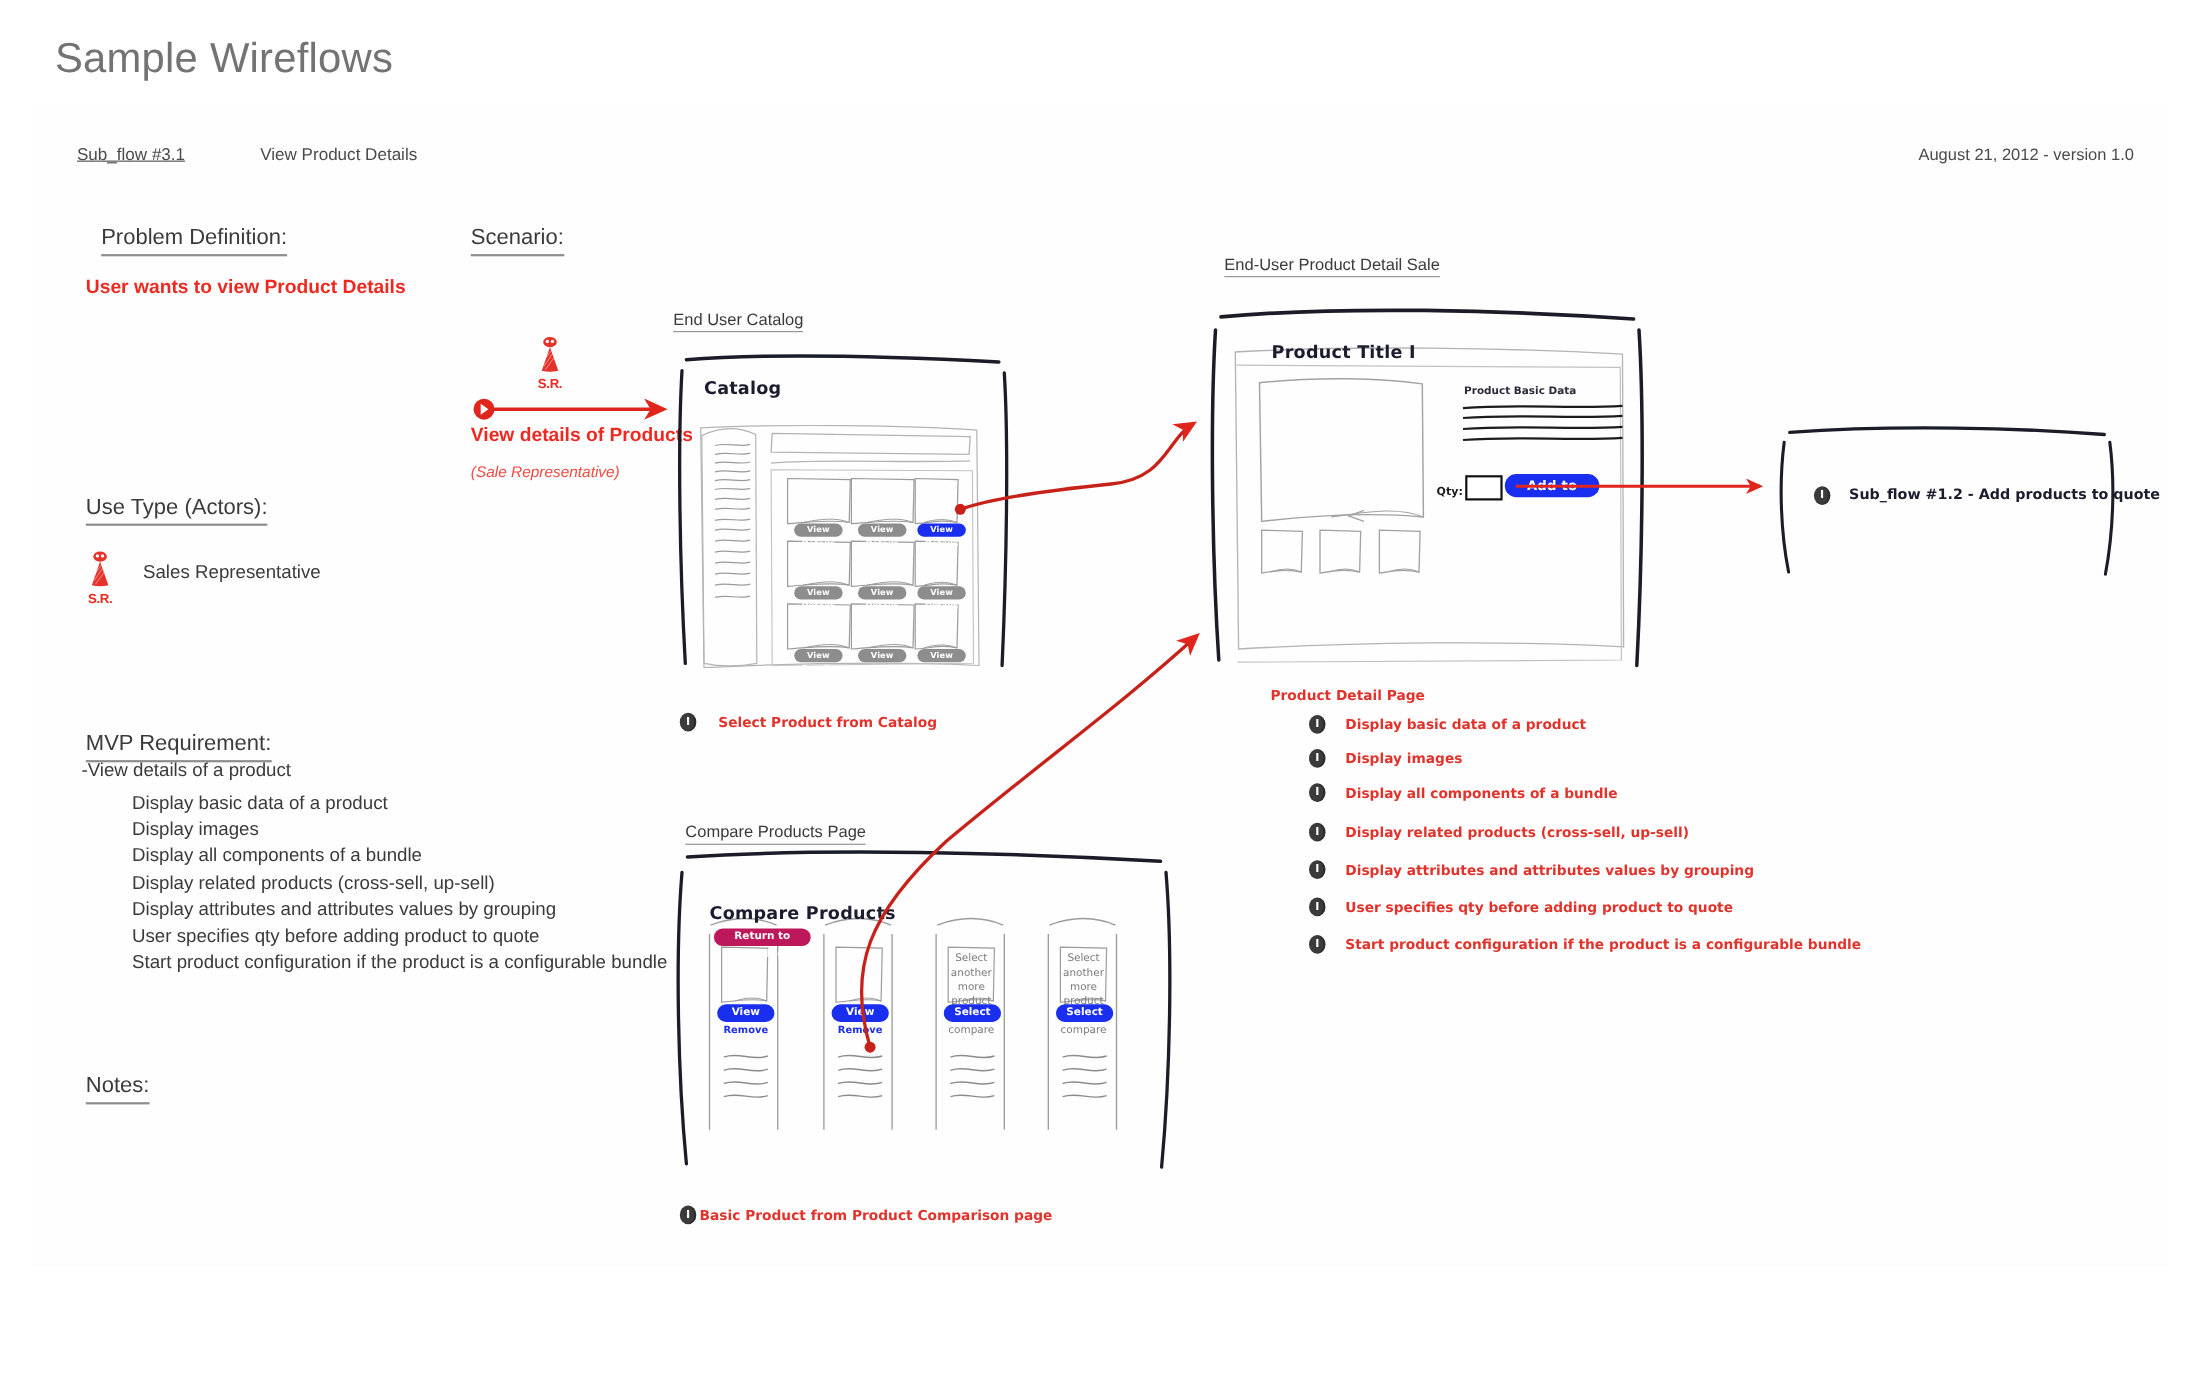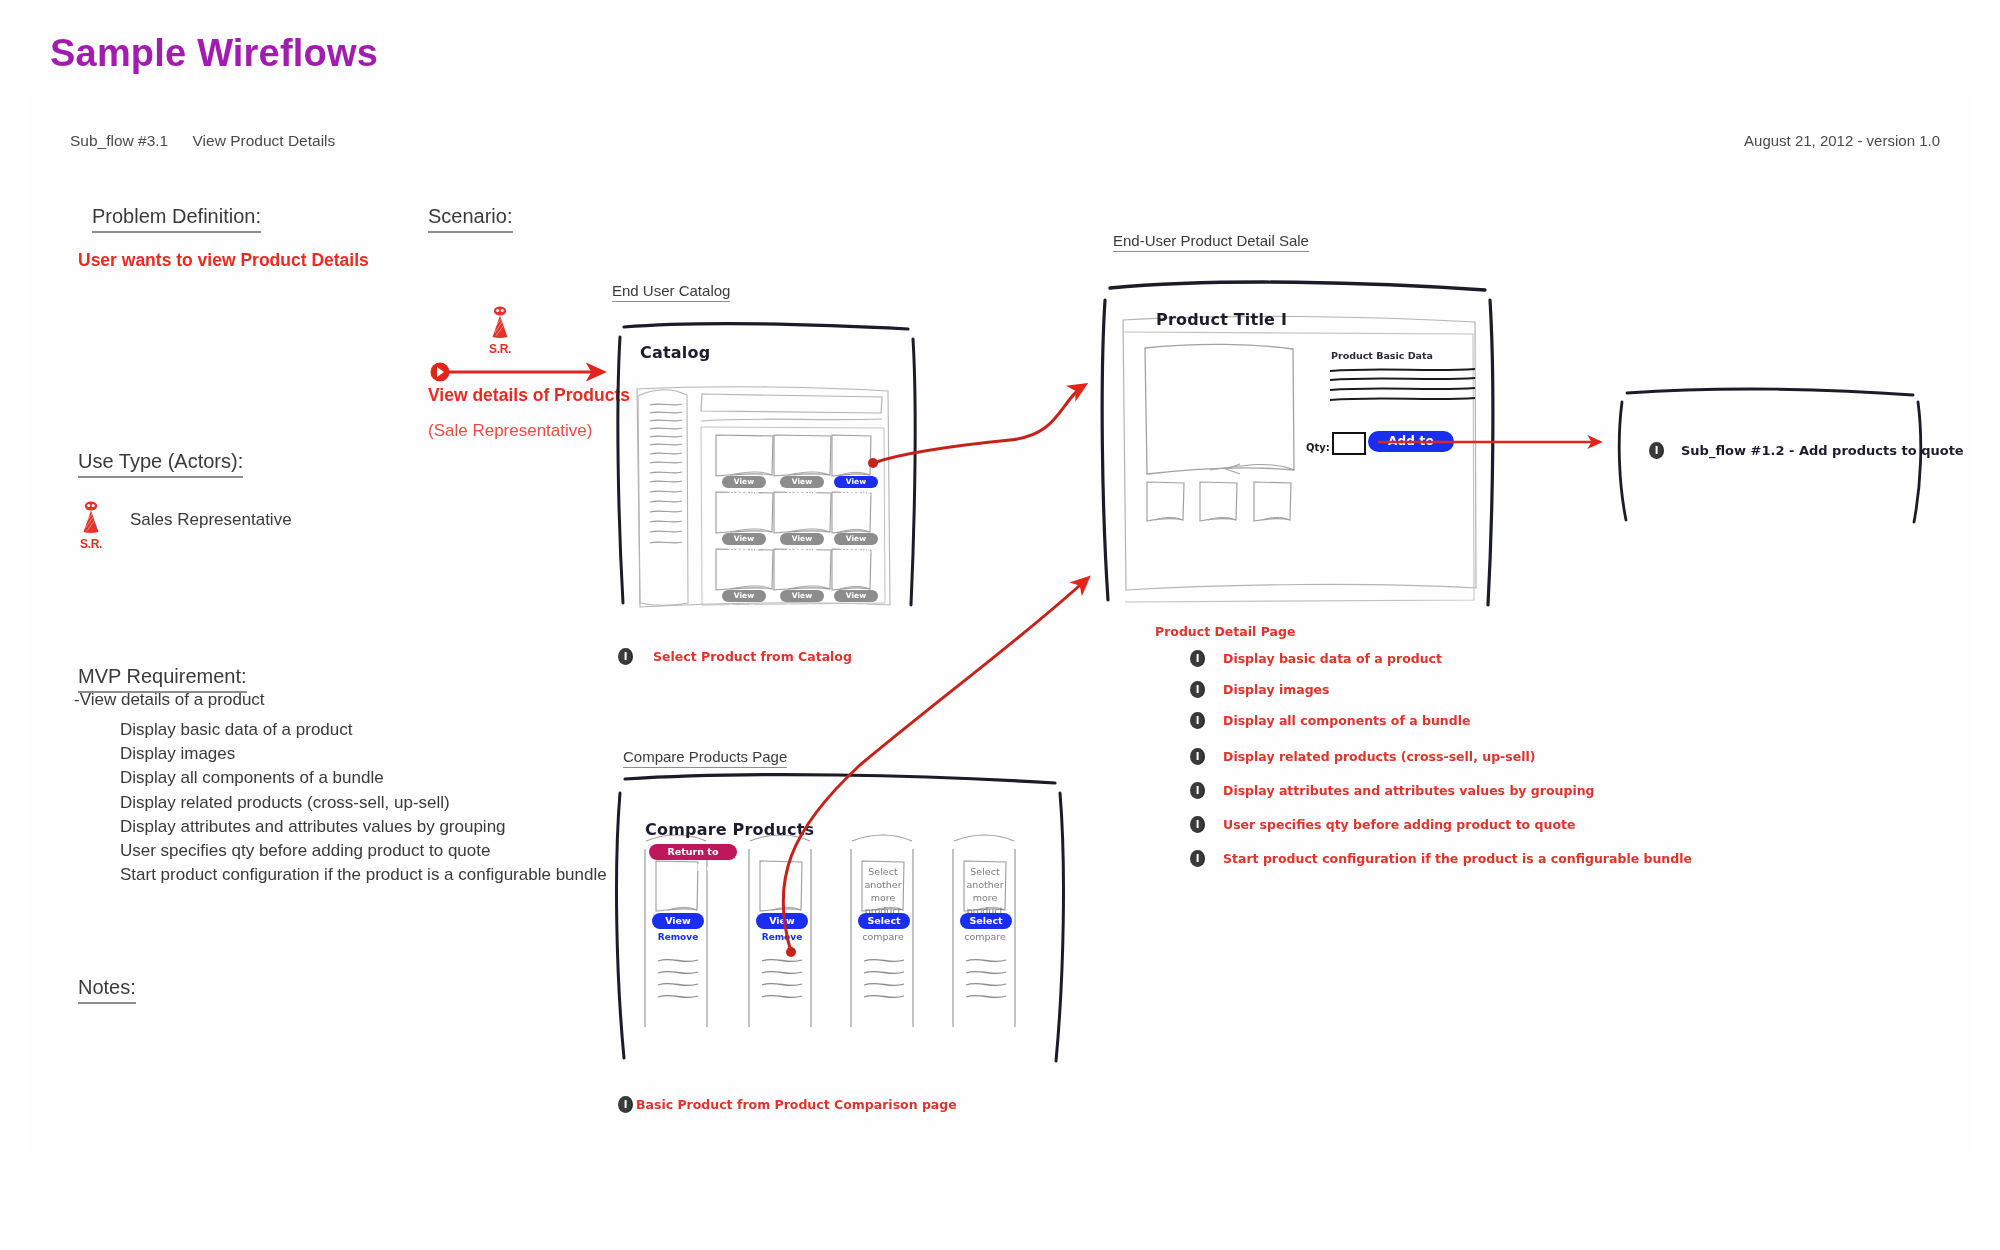--- a/index.html
+++ b/index.html
@@ -5,25 +5,25 @@
   html,body{margin:0;padding:0;background:#ffffff;}
   body{width:2000px;height:1250px;position:relative;overflow:hidden;
        font-family:"Liberation Sans",sans-serif;color:#3b3b3b;}
 
   #canvas{position:absolute;left:0;top:0;width:2000px;height:1250px;}
 
   
   .page-card{position:absolute;left:30px;top:95px;width:1940px;height:1055px;
              background:#fffefe;box-shadow:0 0 0 1px rgba(0,0,0,0.012);}
 
-  .doc-title{position:absolute;left:50px;top:32px;font-size:38px;font-weight:700;
-             color:#a21caf;letter-spacing:0.2px;}
+  .doc-title{position:absolute;left:50px;top:32px;font-size:38px;font-weight:400;
+             color:#737373;letter-spacing:0.2px;}
 
   .meta-left{position:absolute;left:70px;top:132px;font-size:15.5px;color:#4a4a4a;}
-  .meta-left .sf{display:inline-block;margin-right:20px;}
+  .meta-left .sf{display:inline-block;margin-right:64px;text-decoration:underline;}
   .meta-right{position:absolute;right:60px;top:132px;font-size:15px;color:#4a4a4a;
               white-space:nowrap;}
 
   .sec-head{position:absolute;font-size:20px;color:#3a3a3a;
             border-bottom:2.2px solid #8d8d8d;padding-bottom:3px;white-space:nowrap;}
 
   .pd-text{position:absolute;left:78px;top:250px;font-size:17.5px;font-weight:bold;color:#ec2a21;}
 
   
   .actor-wrap{position:absolute;}
@@ -32,21 +32,21 @@
                margin-top:1px;letter-spacing:-0.3px;}
   .actor-name{position:absolute;font-size:17px;color:#3a3a3a;white-space:nowrap;}
 
   
   .mvp-lead{position:absolute;left:74px;top:690px;font-size:17px;color:#3a3a3a;}
   .mvp-list{position:absolute;left:120px;top:718px;font-size:17px;color:#3a3a3a;line-height:24.2px;}
   .mvp-list div{white-space:nowrap;}
 
   
   .arrow-label{position:absolute;font-size:17.5px;font-weight:bold;color:#ec2a21;white-space:nowrap;}
-  .arrow-sub{position:absolute;font-size:17px;color:#ef4a42;white-space:nowrap;}
+  .arrow-sub{position:absolute;font-size:14px;color:#ef4a42;white-space:nowrap;font-style:italic;}
 
   
   .wf-cap{position:absolute;font-size:15px;color:#3a3a3a;
           border-bottom:1.8px solid #8d8d8d;padding-bottom:2px;white-space:nowrap;}
 
   
   .frame{position:absolute;}
   .frame svg{position:absolute;left:0;top:0;overflow:visible;}
 
   .wf-title{position:absolute;font-family:"DejaVu Sans",sans-serif;

